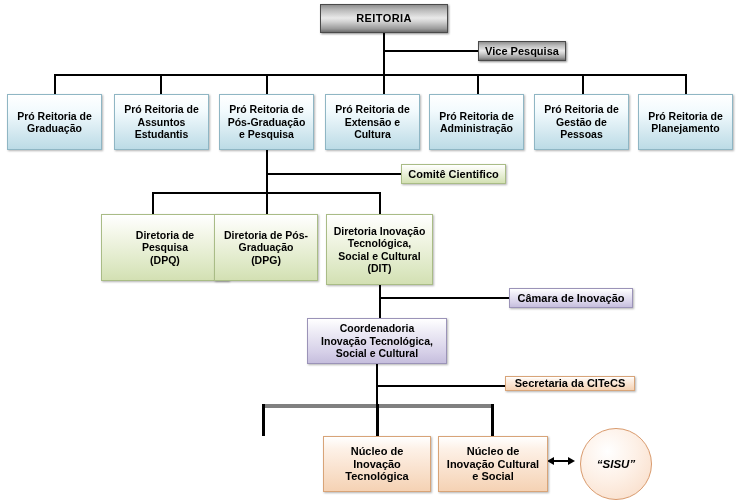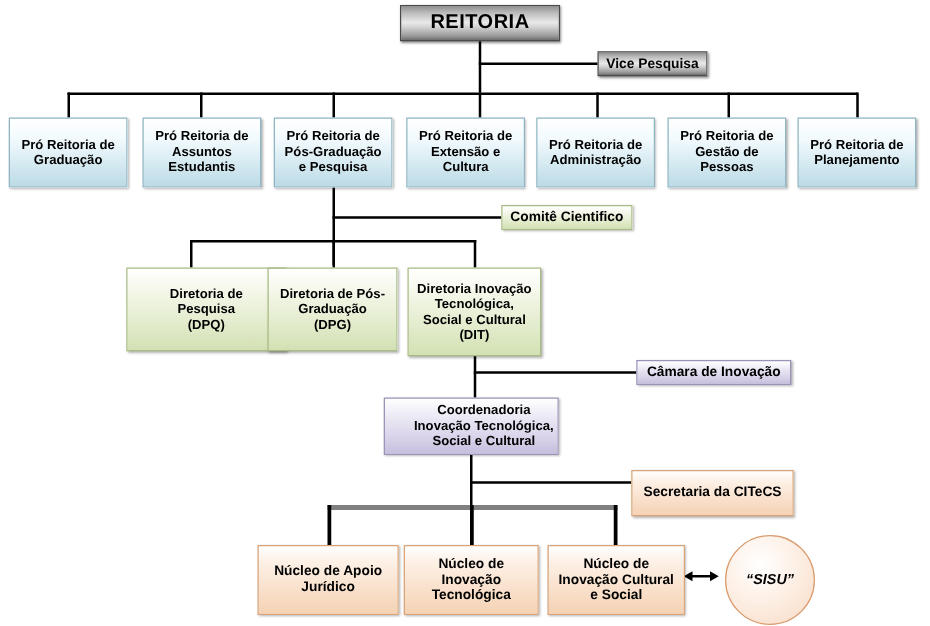--- a/index.html
+++ b/index.html
@@ -98,21 +98,21 @@
     border-radius: 50%;
     background: radial-gradient(circle at 38% 32%, #ffffff 0%, #fdf0e6 45%, #f8d9c2 100%);
     border: 1px solid #d99a6c;
     font-style: italic;
     font-weight: bold;
     color: #000000;
   }
 
   .fs11 { font-size: 11px; }
   .fs105 { font-size: 10.5px; }
-  .fs15 { font-size: 16px; letter-spacing: 0.4px; }
+  .fs15 { font-size: 11px; letter-spacing: 0.4px; }
   .fs12 { font-size: 11.5px; }
 </style>
 </head>
 <body>
 
 <div id="chart-canvas">
 
   <div class="conn-v" style="left:383px; top:33px; height:41px;"></div>
 
   <div class="conn-h" style="left:383px; top:50px; width:95px;"></div>
@@ -191,31 +191,28 @@
     <span>Diretoria de Pós-<br>Graduação<br>(DPG)</span>
   </div>
   <div class="node node-green fs105" style="left:326px; top:214px; width:107px; height:71px;">
     <span>Diretoria Inovação<br>Tecnológica,<br>Social e Cultural<br>(DIT)</span>
   </div>
 
   <div class="node node-purple fs11" style="left:509px; top:288px; width:124px; height:20px;">
     <span>Câmara de Inovação</span>
   </div>
 
-  <div class="node node-purple fs105" style="left:307px; top:318px; width:140px; height:46px;justify-content:flex-end;">
+  <div class="node node-purple fs105" style="left:307px; top:318px; width:140px; height:46px;">
     <span>Coordenadoria<br>Inovação Tecnológica,<br>Social e Cultural</span>
   </div>
 
-  <div class="node node-orange fs11" style="left:505px; top:376px; width:130px; height:37px;">
+  <div class="node node-orange fs11" style="left:505px; top:376px; width:130px; height:15px;">
     <span>Secretaria da CITeCS</span>
   </div>
 
-  <div class="node node-orange fs11" style="left:206px; top:436px; width:113px; height:56px;">
-    <span>Núcleo de Apoio<br>Jurídico</span>
-  </div>
   <div class="node node-orange fs11" style="left:323px; top:436px; width:108px; height:56px;">
     <span>Núcleo de<br>Inovação<br>Tecnológica</span>
   </div>
   <div class="node node-orange fs11" style="left:438px; top:436px; width:110px; height:56px;">
     <span>Núcleo de<br>Inovação Cultural<br>e Social</span>
   </div>
 
   <div class="node-ellipse fs12" style="left:580px; top:428px; width:72px; height:72px;">
     <span>“SISU”</span>
   </div>

